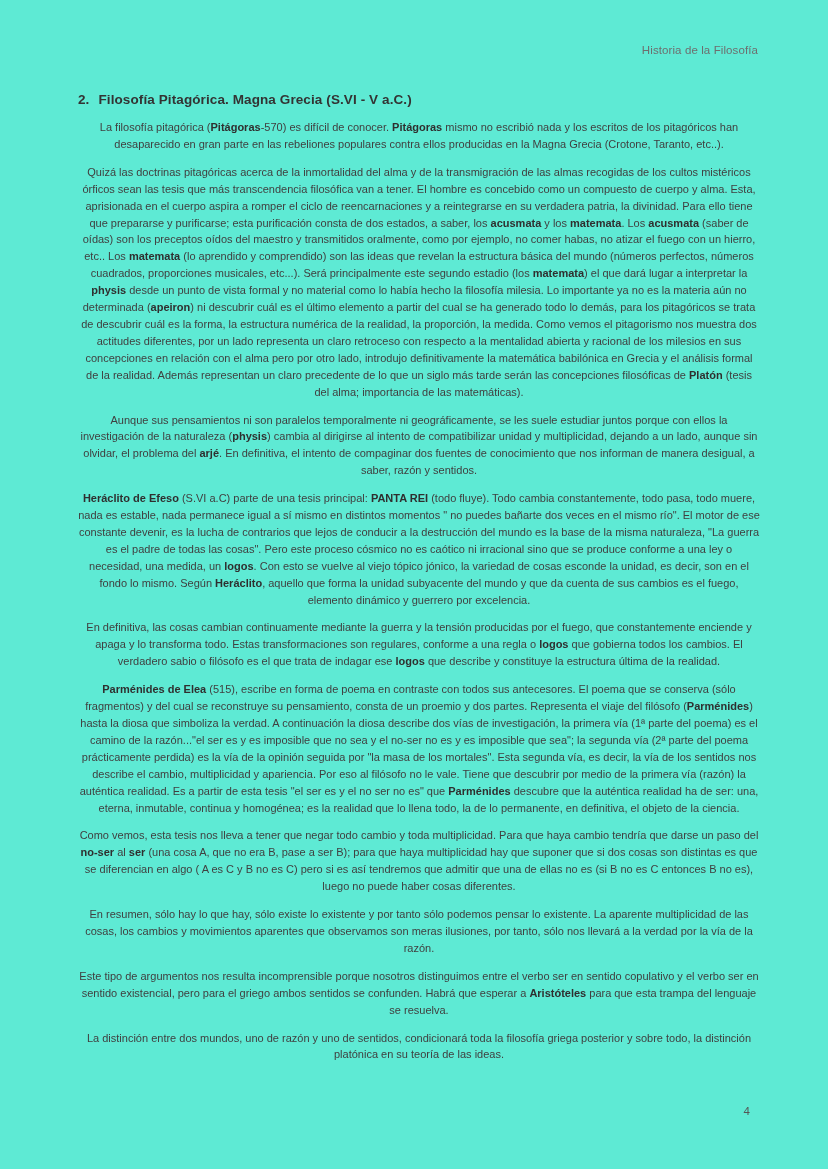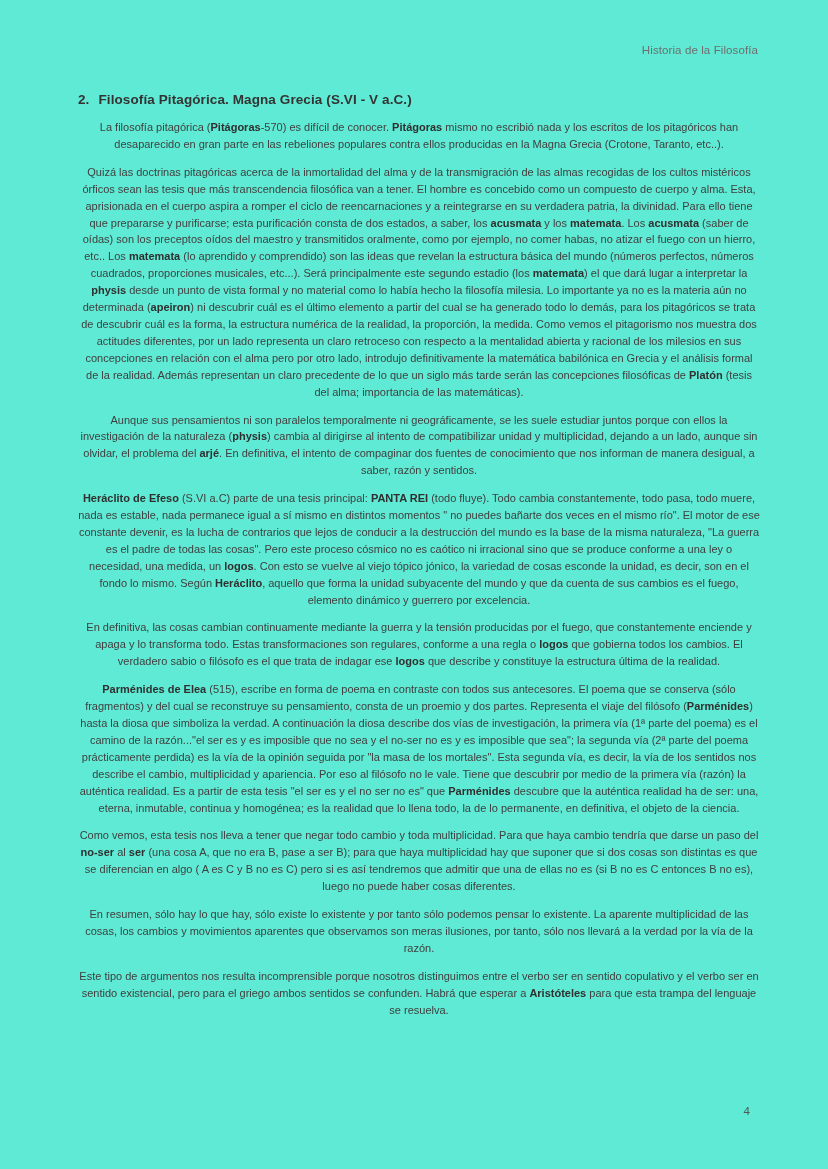--- a/index.html
+++ b/index.html
@@ -77,18 +77,19 @@
       <h2 class="section-heading"><span class="h-num">2.</span><span>Filosofía Pitagórica. Magna Grecia (S.VI - V a.C.)</span></h2>
       <p><span>La filosofía pitagórica (</span><b>Pitágoras</b><span>-570) es difícil de conocer. </span><b>Pitágoras</b><span> mismo no escribió nada y los escritos de los pitagóricos han desaparecido en gran parte en las rebeliones populares contra ellos producidas en la Magna Grecia (Crotone, Taranto, etc..).</span></p>
       <p><span>Quizá las doctrinas pitagóricas acerca de la inmortalidad del alma y de la transmigración de las almas recogidas de los cultos mistéricos órficos sean las tesis que más transcendencia filosófica van a tener. El hombre es concebido como un compuesto de cuerpo y alma. Esta, aprisionada en el cuerpo aspira a romper el ciclo de reencarnaciones y a reintegrarse en su verdadera patria, la divinidad. Para ello tiene que prepararse y purificarse; esta purificación consta de dos estados, a saber, los </span><b>acusmata</b><span> y los </span><b>matemata</b><span>. Los </span><b>acusmata</b><span> (saber de oídas) son los preceptos oídos del maestro y transmitidos oralmente, como por ejemplo, no comer habas, no atizar el fuego con un hierro, etc.. Los </span><b>matemata</b><span> (lo aprendido y comprendido) son las ideas que revelan la estructura básica del mundo (números perfectos, números cuadrados, proporciones musicales, etc...). Será principalmente este segundo estadio (los </span><b>matemata</b><span>) el que dará lugar a interpretar la </span><b>physis</b><span> desde un punto de vista formal y no material como lo había hecho la filosofía milesia. Lo importante ya no es la materia aún no determinada (</span><b>apeiron</b><span>) ni descubrir cuál es el último elemento a partir del cual se ha generado todo lo demás, para los pitagóricos se trata de descubrir cuál es la forma, la estructura numérica de la realidad, la proporción, la medida. Como vemos el pitagorismo nos muestra dos actitudes diferentes, por un lado representa un claro retroceso con respecto a la mentalidad abierta y racional de los milesios en sus concepciones en relación con el alma pero por otro lado, introdujo definitivamente la matemática babilónica en Grecia y el análisis formal de la realidad. Además representan un claro precedente de lo que un siglo más tarde serán las concepciones filosóficas de </span><b>Platón</b><span> (tesis del alma; importancia de las matemáticas).</span></p>
       <p><span>Aunque sus pensamientos ni son paralelos temporalmente ni geográficamente, se les suele estudiar juntos porque con ellos la investigación de la naturaleza (</span><b>physis</b><span>) cambia al dirigirse al intento de compatibilizar unidad y multiplicidad, dejando a un lado, aunque sin olvidar, el problema del </span><b>arjé</b><span>. En definitiva, el intento de compaginar dos fuentes de conocimiento que nos informan de manera desigual, a saber, razón y sentidos.</span></p>
       <p><b>Heráclito de Efeso</b><span> (S.VI a.C) parte de una tesis principal: </span><b>PANTA REI</b><span> (todo fluye). Todo cambia constantemente, todo pasa, todo muere, nada es estable, nada permanece igual a sí mismo en distintos momentos " no puedes bañarte dos veces en el mismo río". El motor de ese constante devenir, es la lucha de contrarios que lejos de conducir a la destrucción del mundo es la base de la misma naturaleza, "La guerra es el padre de todas las cosas". Pero este proceso cósmico no es caótico ni irracional sino que se produce conforme a una ley o necesidad, una medida, un </span><b>logos</b><span>. Con esto se vuelve al viejo tópico jónico, la variedad de cosas esconde la unidad, es decir, son en el fondo lo mismo. Según </span><b>Heráclito</b><span>, aquello que forma la unidad subyacente del mundo y que da cuenta de sus cambios es el fuego, elemento dinámico y guerrero por excelencia.</span></p>
       <p><span>En definitiva, las cosas cambian continuamente mediante la guerra y la tensión producidas por el fuego, que constantemente enciende y apaga y lo transforma todo. Estas transformaciones son regulares, conforme a una regla o </span><b>logos</b><span> que gobierna todos los cambios. El verdadero sabio o filósofo es el que trata de indagar ese </span><b>logos</b><span> que describe y constituye la estructura última de la realidad.</span></p>
       <p><b>Parménides de Elea</b><span> (515), escribe en forma de poema en contraste con todos sus antecesores. El poema que se conserva (sólo fragmentos) y del cual se reconstruye su pensamiento, consta de un proemio y dos partes. Representa el viaje del filósofo (</span><b>Parménides</b><span>) hasta la diosa que simboliza la verdad. A continuación la diosa describe dos vías de investigación, la primera vía (1ª parte del poema) es el camino de la razón..."el ser es y es imposible que no sea y el no-ser no es y es imposible que sea"; la segunda vía (2ª parte del poema prácticamente perdida) es la vía de la opinión seguida por "la masa de los mortales". Esta segunda vía, es decir, la vía de los sentidos nos describe el cambio, multiplicidad y apariencia. Por eso al filósofo no le vale. Tiene que descubrir por medio de la primera vía (razón) la auténtica realidad. Es a partir de esta tesis "el ser es y el no ser no es" que </span><b>Parménides</b><span> descubre que la auténtica realidad ha de ser: una, eterna, inmutable, continua y homogénea; es la realidad que lo llena todo, la de lo permanente, en definitiva, el objeto de la ciencia.</span></p>
       <p><span>Como vemos, esta tesis nos lleva a tener que negar todo cambio y toda multiplicidad. Para que haya cambio tendría que darse un paso del </span><b>no-ser</b><span> al </span><b>ser</b><span> (una cosa A, que no era B, pase a ser B); para que haya multiplicidad hay que suponer que si dos cosas son distintas es que se diferencian en algo ( A es C y B no es C) pero si es así tendremos que admitir que una de ellas no es (si B no es C entonces B no es), luego no puede haber cosas diferentes.</span></p>
       <p><span>En resumen, sólo hay lo que hay, sólo existe lo existente y por tanto sólo podemos pensar lo existente. La aparente multiplicidad de las cosas, los cambios y movimientos aparentes que observamos son meras ilusiones, por tanto, sólo nos llevará a la verdad por la vía de la razón.</span></p>
       <p><span>Este tipo de argumentos nos resulta incomprensible porque nosotros distinguimos entre el verbo ser en sentido copulativo y el verbo ser en sentido existencial, pero para el griego ambos sentidos se confunden. Habrá que esperar a </span><b>Aristóteles</b><span> para que esta trampa del lenguaje se resuelva.</span></p>
+      <p><span>La distinción entre dos mundos, uno de razón y uno de sentidos, condicionará toda la filosofía griega posterior y sobre todo, la distinción platónica en su teoría de las ideas.</span></p>
     </main>
 
   <div class="page-footer">
     <span>4</span>
   </div>
 </div>
 
 </body></html>

